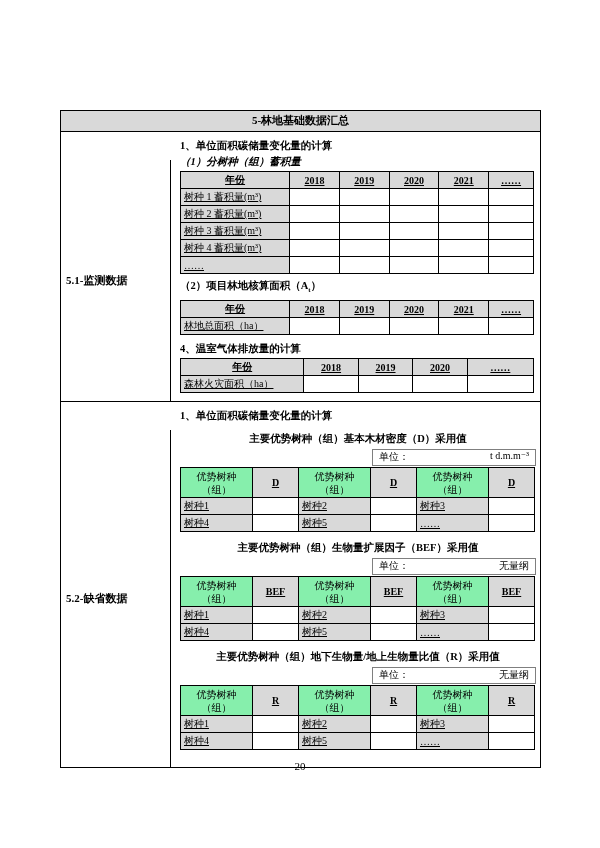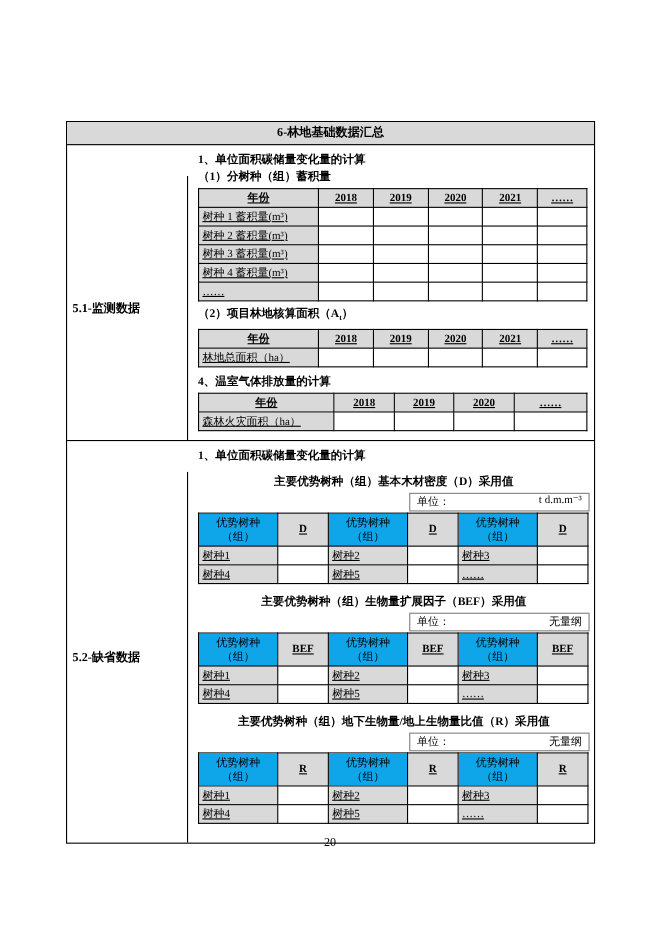--- a/index.html
+++ b/index.html
@@ -35,41 +35,41 @@
     padding-left: 5px;
     font-weight: bold;
     font-size: 11px;
     margin-top: 28px;
   }
   .sec-content { flex: 1; padding: 6px 6px 8px 9px; }
   .s51 { min-height: 257px; }
   .s52 { min-height: 365px; }
 
   .h { font-weight: bold; font-size: 10.5px; line-height: 15px; }
-  .h.indent { margin-top: 1px; }
+  .h.indent { margin-top: 1px; font-style: italic; }
 
   table { border-collapse: collapse; table-layout: fixed; font-size: 10px; margin-top: 2px; text-decoration: underline; }
   td { border: 1px solid #000; height: 17px; padding: 0 3px; overflow: hidden; }
   .hdr { background: #d9d9d9; text-align: center; font-weight: bold; }
   .lbl { background: #d9d9d9; text-align: left; }
   .datacell { background: #fff; }
 
   
   .t12 .c-lbl { width: 110px; }
   .t12 .c-y  { width: 50px; }
   .t12 .c-dots { width: 45px; }
   .t3 .c-lbl { width: 125px; }
   .t3 .c-y { width: 55px; }
   .t3 .c-dots { width: 67px; }
 
   
   .t52 { margin-top: 0; }
   .t52 .c-sp { width: 72px; }
   .t52 .c-val { width: 46px; }
-  .t52 .sp-hdr { background: #0ea5e9; text-align: center; font-weight: normal; height: 30px; }
+  .t52 .sp-hdr { background: #86efac; text-align: center; font-weight: normal; height: 30px; }
   .t52 .sp-hdr .wrap { display: inline-block; width: 46px; line-height: 13px; }
   .t52 .val-hdr { background: #d9d9d9; text-align: center; font-weight: bold; height: 30px; }
   .t52 .sp-lbl { background: #d9d9d9; text-align: left; }
 
   .block { width: 356px; }
   .block-title { text-align: center; font-weight: bold; font-size: 10.5px; margin-top: 9px; }
   .unit-row { display: flex; justify-content: flex-end; margin-top: 3px; margin-bottom: 1px; }
   .unit-box {
     border: 1px solid #7f7f7f;
     width: 164px;
@@ -86,21 +86,21 @@
     text-align: center;
     font-size: 11px;
   }
   sub { font-size: 7px; }
 </style>
 </head>
 <body>
 
 <div class="sheet">
 
-  <div class="title-row">6-林地基础数据汇总</div>
+  <div class="title-row">5-林地基础数据汇总</div>
 
   <div class="section s51">
     <div class="sec-label">5.1-监测数据</div>
     <div class="sec-content">
 
       <div class="h">1、单位面积碳储量变化量的计算</div>
       <div class="h indent">（1）分树种（组）蓄积量</div>
 
       <table class="t12">
         <tbody>

